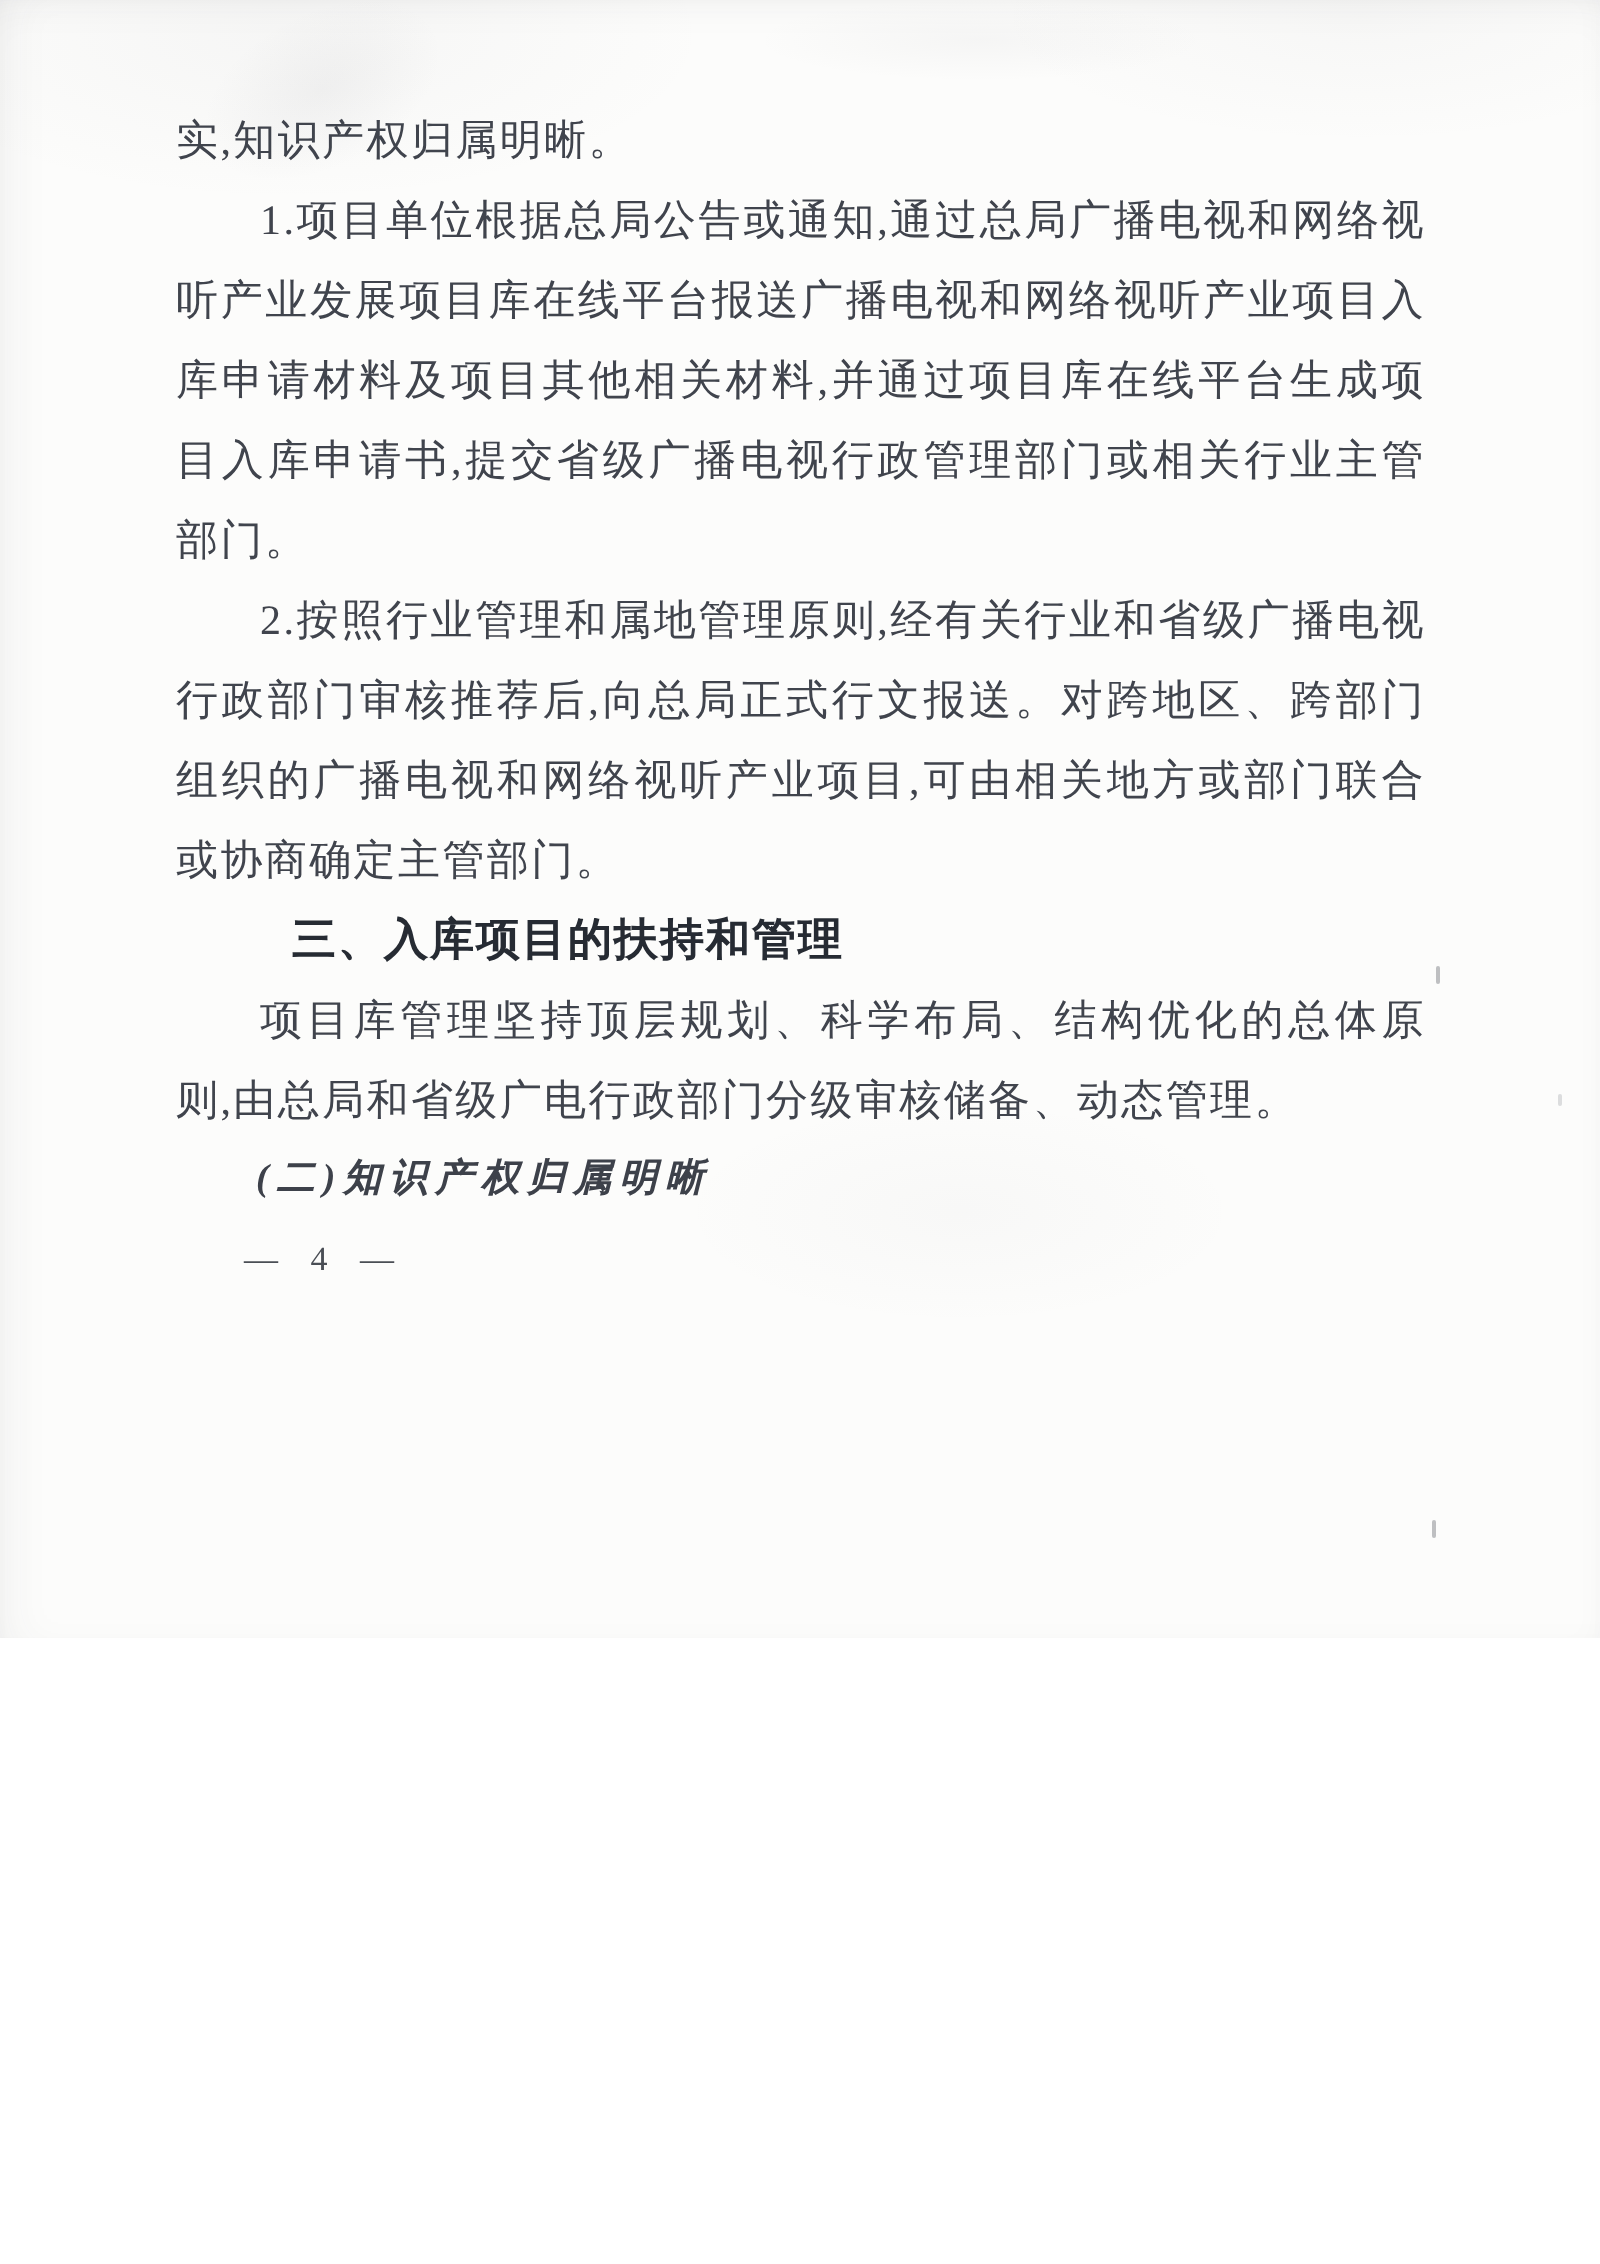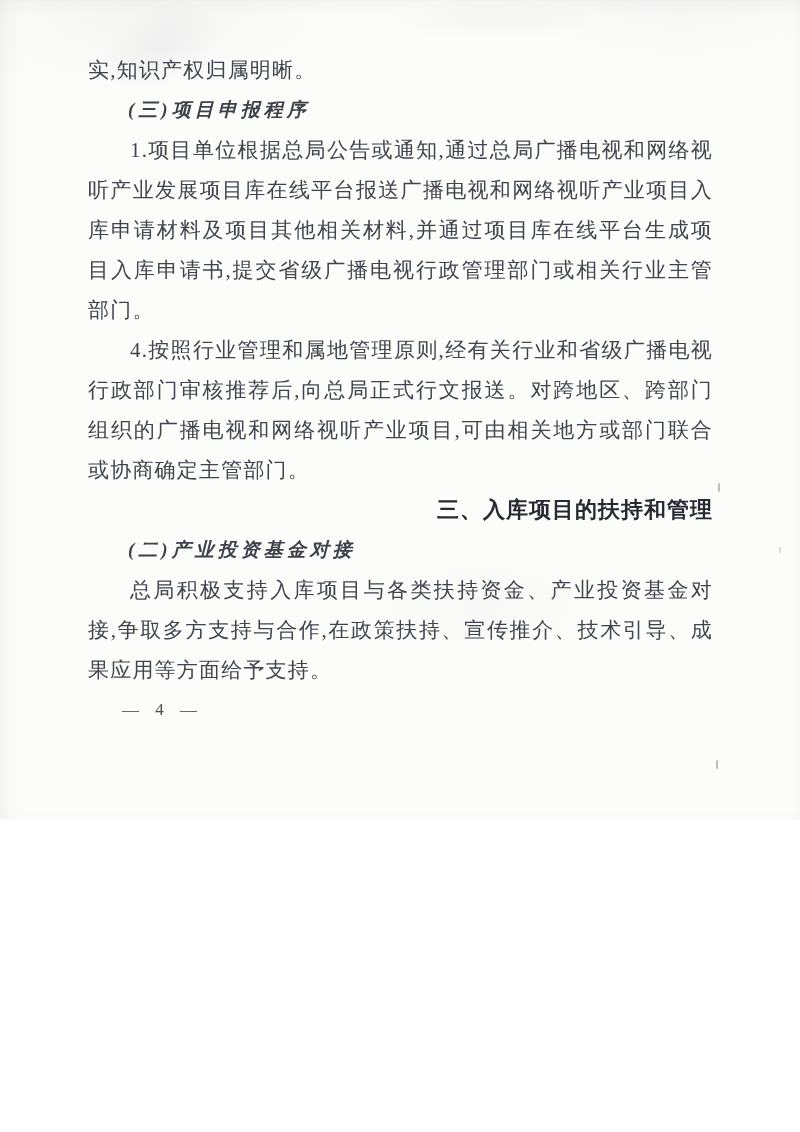--- a/index.html
+++ b/index.html
@@ -54,21 +54,20 @@
   }
   .head {
     margin: 0;
     font-family: "Liberation Sans", "DejaVu Sans", sans-serif;
     font-weight: 700;
     font-size: 22px;
     line-height: 40px;
     letter-spacing: 1px;
     color: #262b33;
     text-indent: 58px;
-    text-align: right;
   }
   .pagenum {
     margin: 0;
     padding-left: 34px;
     font-family: "Liberation Serif", "DejaVu Serif", serif;
     font-size: 17px;
     line-height: 40px;
     letter-spacing: 6px;
     color: #4a4e55;
   }
@@ -108,31 +107,30 @@
   <div class="artifact tick tick-1"></div>
   <div class="artifact tick tick-4"></div>
   <div class="artifact tick tick-2"></div>
   <div class="artifact tick tick-3"></div>
   <div class="artifact smudge-pink"></div>
 
   <div class="content">
 
     <p class="body cont">实,知识产权归属明晰。</p>
 
-    <h4 class="sub">(三)项目申报程序</h4>
 
     <p class="body ind">1.项目单位根据总局公告或通知,通过总局广播电视和网络视听产业发展项目库在线平台报送广播电视和网络视听产业项目入库申请材料及项目其他相关材料,并通过项目库在线平台生成项目入库申请书,提交省级广播电视行政管理部门或相关行业主管部门。</p>
 
-    <p class="body ind">4.按照行业管理和属地管理原则,经有关行业和省级广播电视行政部门审核推荐后,向总局正式行文报送。对跨地区、跨部门组织的广播电视和网络视听产业项目,可由相关地方或部门联合或协商确定主管部门。</p>
+    <p class="body ind">2.按照行业管理和属地管理原则,经有关行业和省级广播电视行政部门审核推荐后,向总局正式行文报送。对跨地区、跨部门组织的广播电视和网络视听产业项目,可由相关地方或部门联合或协商确定主管部门。</p>
 
     <h3 class="head">三、入库项目的扶持和管理</h3>
 
+    <p class="body ind">项目库管理坚持顶层规划、科学布局、结构优化的总体原则,由总局和省级广电行政部门分级审核储备、动态管理。</p>
 
 
 
-    <h4 class="sub">(二)产业投资基金对接</h4>
+    <h4 class="sub">(二)知识产权归属明晰</h4>
 
-    <p class="body ind">总局积极支持入库项目与各类扶持资金、产业投资基金对接,争取多方支持与合作,在政策扶持、宣传推介、技术引导、成果应用等方面给予支持。</p>
 
     <div class="pagenum">— 4 —</div>
 
   </div>
 </div>
 
 </body></html>

